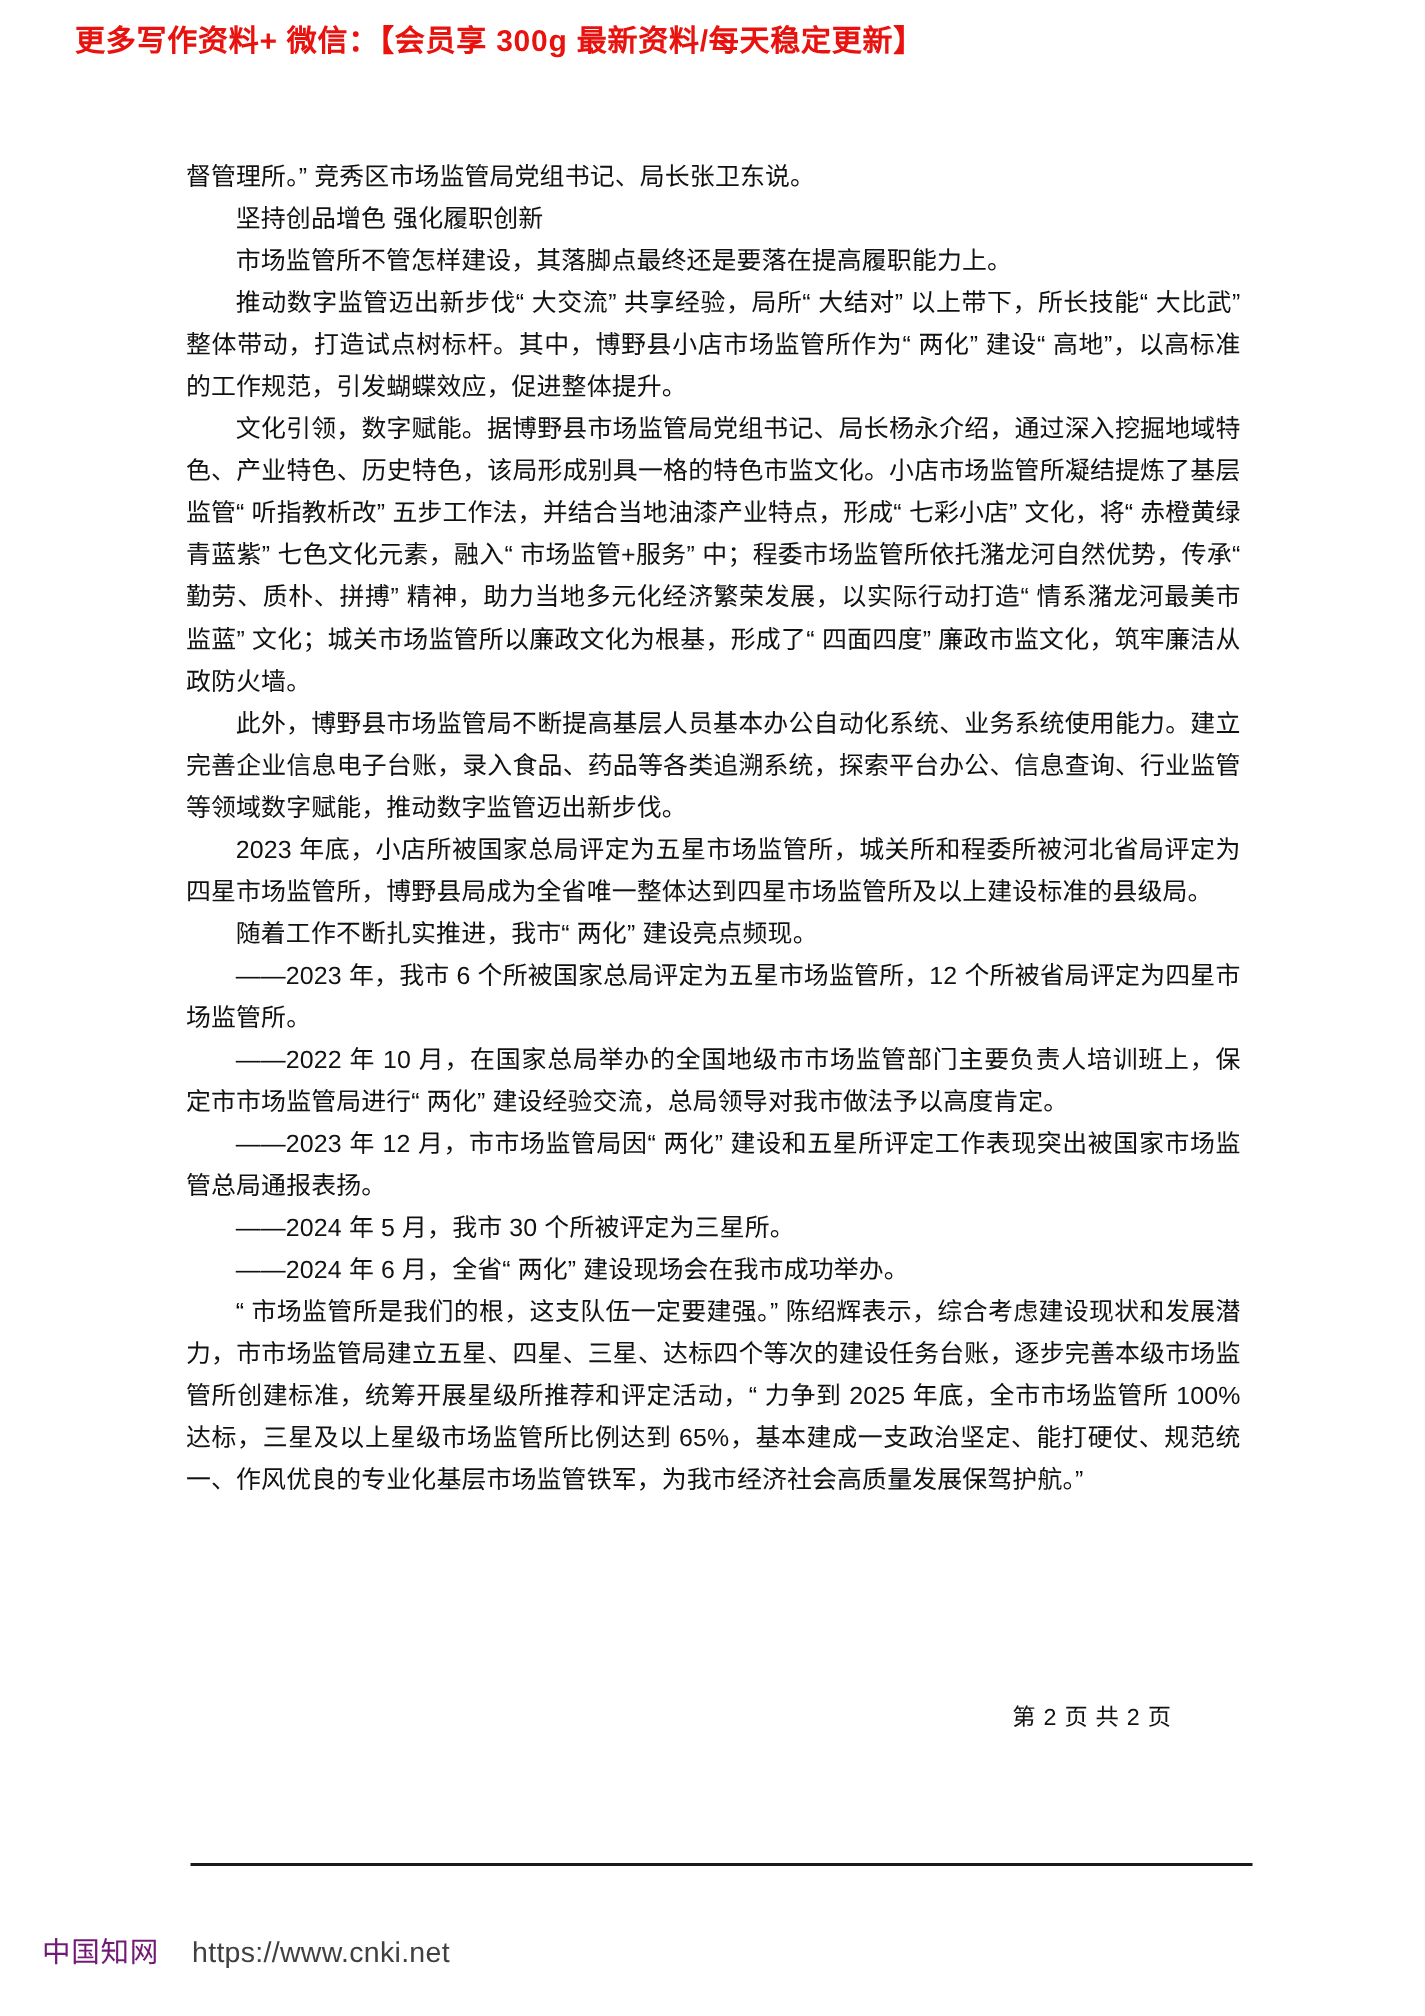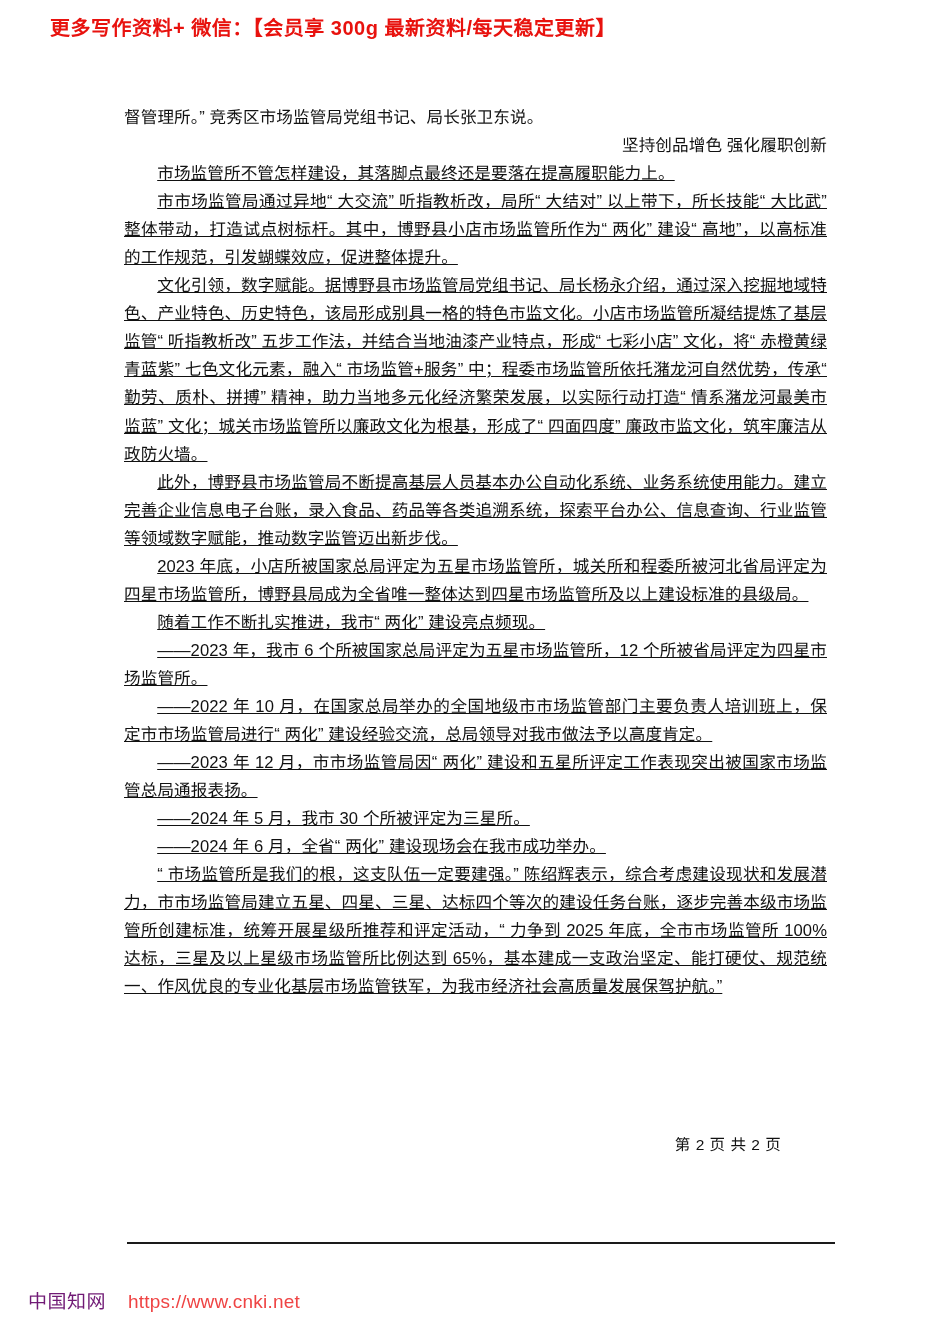--- a/index.html
+++ b/index.html
@@ -51,28 +51,27 @@
     line-height: 28.05px;
     text-align: justify;
     text-justify: inter-ideograph;
     margin: 0;
     color: #111111;
     letter-spacing: 0.1px;
     word-break: break-all;
   }
   .para.indent {
     text-indent: 2em;
-    text-decoration: underline;
   }
   .para.noindent {
     text-indent: 0;
   }
   .para.heading-line {
     text-indent: 2em;
-    text-align: right;
+    text-align: left;
   }
 
   
   .page-footer {
     position: absolute;
     left: 16px;
     right: 0;
     top: 1132px;
     text-align: center;
     font-size: 15.5px;
@@ -105,37 +104,37 @@
     white-space: nowrap;
   }
   .cnki-logo-text {
     font-size: 19px;
     letter-spacing: 0.5px;
     color: #701a75;
   }
   .cnki-url {
     font-size: 19px;
     margin-left: 22px;
-    color: #ef4444;
+    color: #404040;
     letter-spacing: 0.2px;
   }
 </style>
 </head>
 <body>
 
 <div class="page">
 
   <div class="promo-header" style="color: rgb(232, 18, 14);">更多写作资料+ 微信：【会员享 300g 最新资料/每天稳定更新】</div>
 
   <div class="body-column">
 
   <p class="para noindent">督管理所。” 竞秀区市场监管局党组书记、局长张卫东说。</p>
       <p class="para heading-line">坚持创品增色  强化履职创新</p>
       <p class="para indent">市场监管所不管怎样建设，其落脚点最终还是要落在提高履职能力上。</p>
-      <p class="para indent">市市场监管局通过异地“ 大交流” 听指教析改，局所“ 大结对” 以上带下，所长技能“ 大比武”整体带动，打造试点树标杆。其中，博野县小店市场监管所作为“ 两化” 建设“ 高地”，以高标准的工作规范，引发蝴蝶效应，促进整体提升。</p>
+      <p class="para indent">推动数字监管迈出新步伐“ 大交流” 共享经验，局所“ 大结对” 以上带下，所长技能“ 大比武”整体带动，打造试点树标杆。其中，博野县小店市场监管所作为“ 两化” 建设“ 高地”，以高标准的工作规范，引发蝴蝶效应，促进整体提升。</p>
       <p class="para indent">文化引领，数字赋能。据博野县市场监管局党组书记、局长杨永介绍，通过深入挖掘地域特色、产业特色、历史特色，该局形成别具一格的特色市监文化。小店市场监管所凝结提炼了基层监管“ 听指教析改” 五步工作法，并结合当地油漆产业特点，形成“ 七彩小店” 文化，将“ 赤橙黄绿青蓝紫” 七色文化元素，融入“ 市场监管+服务” 中；程委市场监管所依托潴龙河自然优势，传承“ 勤劳、质朴、拼搏” 精神，助力当地多元化经济繁荣发展，以实际行动打造“ 情系潴龙河最美市监蓝” 文化；城关市场监管所以廉政文化为根基，形成了“ 四面四度” 廉政市监文化，筑牢廉洁从政防火墙。</p>
       <p class="para indent">此外，博野县市场监管局不断提高基层人员基本办公自动化系统、业务系统使用能力。建立完善企业信息电子台账，录入食品、药品等各类追溯系统，探索平台办公、信息查询、行业监管等领域数字赋能，推动数字监管迈出新步伐。</p>
       <p class="para indent">2023 年底，小店所被国家总局评定为五星市场监管所，城关所和程委所被河北省局评定为四星市场监管所，博野县局成为全省唯一整体达到四星市场监管所及以上建设标准的县级局。</p>
       <p class="para indent">随着工作不断扎实推进，我市“ 两化” 建设亮点频现。</p>
       <p class="para indent">——2023 年，我市 6 个所被国家总局评定为五星市场监管所，12 个所被省局评定为四星市场监管所。</p>
       <p class="para indent">——2022 年 10 月，在国家总局举办的全国地级市市场监管部门主要负责人培训班上，保定市市场监管局进行“ 两化” 建设经验交流，总局领导对我市做法予以高度肯定。</p>
       <p class="para indent">——2023 年 12 月，市市场监管局因“ 两化” 建设和五星所评定工作表现突出被国家市场监管总局通报表扬。</p>
       <p class="para indent">——2024 年 5 月，我市 30 个所被评定为三星所。</p>
       <p class="para indent">——2024 年 6 月，全省“ 两化” 建设现场会在我市成功举办。</p>
       <p class="para indent">“ 市场监管所是我们的根，这支队伍一定要建强。” 陈绍辉表示，综合考虑建设现状和发展潜力，市市场监管局建立五星、四星、三星、达标四个等次的建设任务台账，逐步完善本级市场监管所创建标准，统筹开展星级所推荐和评定活动，“ 力争到 2025 年底，全市市场监管所 100% 达标，三星及以上星级市场监管所比例达到 65%，基本建成一支政治坚定、能打硬仗、规范统一、作风优良的专业化基层市场监管铁军，为我市经济社会高质量发展保驾护航。”</p>

